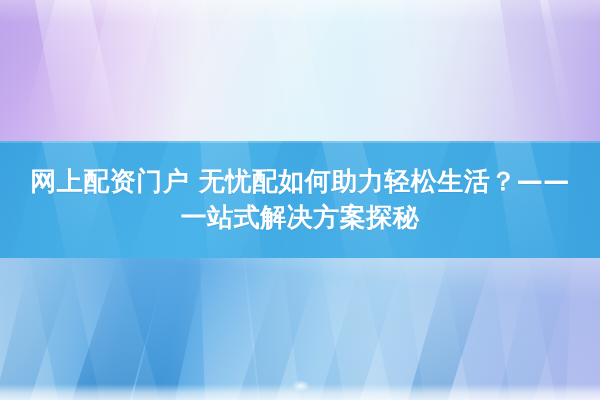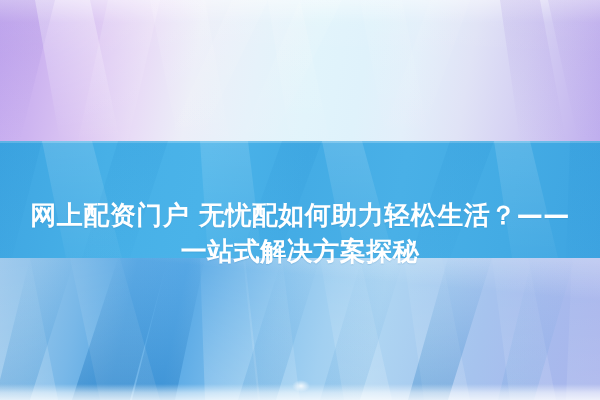--- a/index.html
+++ b/index.html
@@ -114,21 +114,20 @@
     left: 0;
     right: 0;
     top: 141px;
     height: 117px;
     display: flex;
     align-items: center;
     justify-content: center;
     padding: 0 22px;
     box-sizing: border-box;
     z-index: 6;
-    margin-top: 34px;
   }
   .headline-text {
     color: #ffffff;
     font-family: "DejaVu Sans", "Liberation Sans", sans-serif;
     font-size: 26px;
     font-weight: bold;
     line-height: 1.38;
     text-align: center;
     letter-spacing: 0.5px;
     white-space: pre-wrap;

